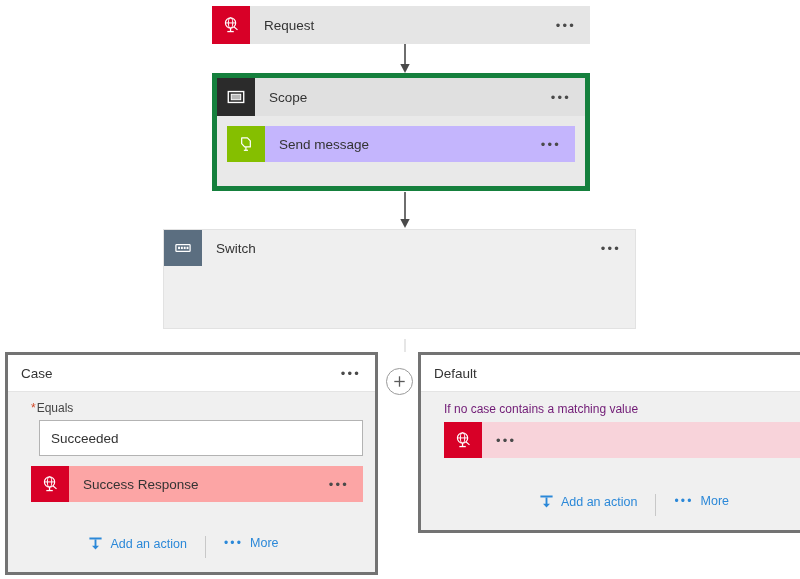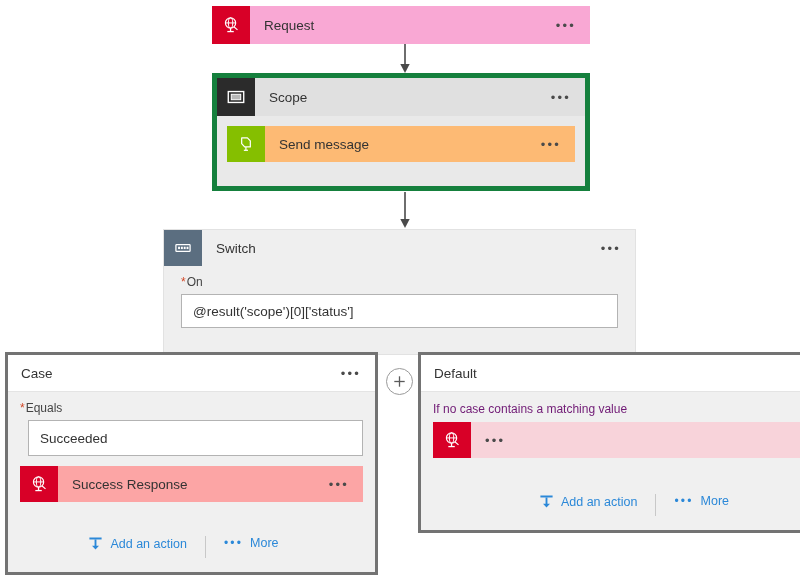--- a/index.html
+++ b/index.html
@@ -50,48 +50,48 @@
     letter-spacing: 2.2px;
     color: #4a4a4a;
     font-size: 13px;
     line-height: 1;
     user-select: none;
   }
 
   
   #request-card {
     left: 212px; top: 6px; width: 378px; height: 38px;
-    background: #f9a8d4;
+    background: #e5e5e5;
   }
   .icon-request { background: #d80027; }
 
   
   #scope-card {
     left: 212px; top: 73px; width: 378px; height: 118px;
     background: #e6e6e6;
     border: 5px solid #15803d;
   }
   #scope-header {
     position: absolute; left: 0; top: 0; right: 0; height: 38px;
     background: #e0e0e0;
   }
   .icon-scope { background: #2b2b2b; }
   #scope-body {
     position: absolute; left: 0; top: 38px; right: 0; bottom: 0;
     background: #e9e9e9;
   }
   #send-message-card {
     position: absolute; left: 10px; top: 10px; width: 348px; height: 36px;
-    background: #fdba74;
+    background: #c4b5fd;
   }
   .icon-sendmessage { background: #85bf00; }
 
   
   #switch-card {
-    left: 163px; top: 229px; width: 473px; height: 126px;
+    left: 163px; top: 229px; width: 473px; height: 100px;
     background: #efefef;
     border: 1px solid #e2e2e2;
   }
   #switch-header {
     position: absolute; left: 0; top: 0; right: 0; height: 36px;
     background: #efefef;
   }
   .icon-switch { background: #5b6e80; }
   #switch-body {
     position: absolute; left: 0; top: 36px; right: 0; bottom: 0;
@@ -131,20 +131,21 @@
     align-items: center;
   }
   .panel-header-title {
     flex: 1;
     padding-left: 13px;
     font-size: 13.5px;
     color: #333333;
   }
   .panel-body {
     position: relative;
+    padding-left: 11px;
   }
 
   #case-panel  { left: 5px;   top: 352px; width: 373px; height: 223px; }
   #default-panel { left: 418px; top: 352px; width: 448px; height: 181px; }
 
   .hint-text {
     font-size: 12px;
     color: #701a75;
     margin: 10px 0 6px 12px;
   }
@@ -283,26 +284,20 @@
           <rect x="3.2" y="7.2" width="15.6" height="7.6" rx="0.8" fill="none" stroke="#ffffff" stroke-width="1.4"></rect>
           <rect x="5.6" y="9.6" width="2.1" height="2.6" fill="#ffffff"></rect>
           <rect x="8.7" y="9.6" width="2.1" height="2.6" fill="#ffffff"></rect>
           <rect x="11.8" y="9.6" width="2.1" height="2.6" fill="#ffffff"></rect>
           <rect x="14.9" y="9.6" width="2.1" height="2.6" fill="#ffffff"></rect>
         </svg>
       </div>
       <div class="card-title">Switch</div>
       <div class="ellipsis">•••</div>
     </div>
-  </div>
-  <div id="switch-body">
-    <div class="field-label">
-      <span class="req-star">*</span><span>On</span>
-    </div>
-    <div class="field-input">@result('scope')[0]['status']</div>
   </div>
 </div>
 
 <div id="add-case-button">
   <svg width="13" height="13" viewBox="0 0 14 14">
     <line x1="7" y1="1.4" x2="7" y2="12.6" stroke="#5a5a5a" stroke-width="1.4"></line>
     <line x1="1.4" y1="7" x2="12.6" y2="7" stroke="#5a5a5a" stroke-width="1.4"></line>
   </svg>
 </div>
 

